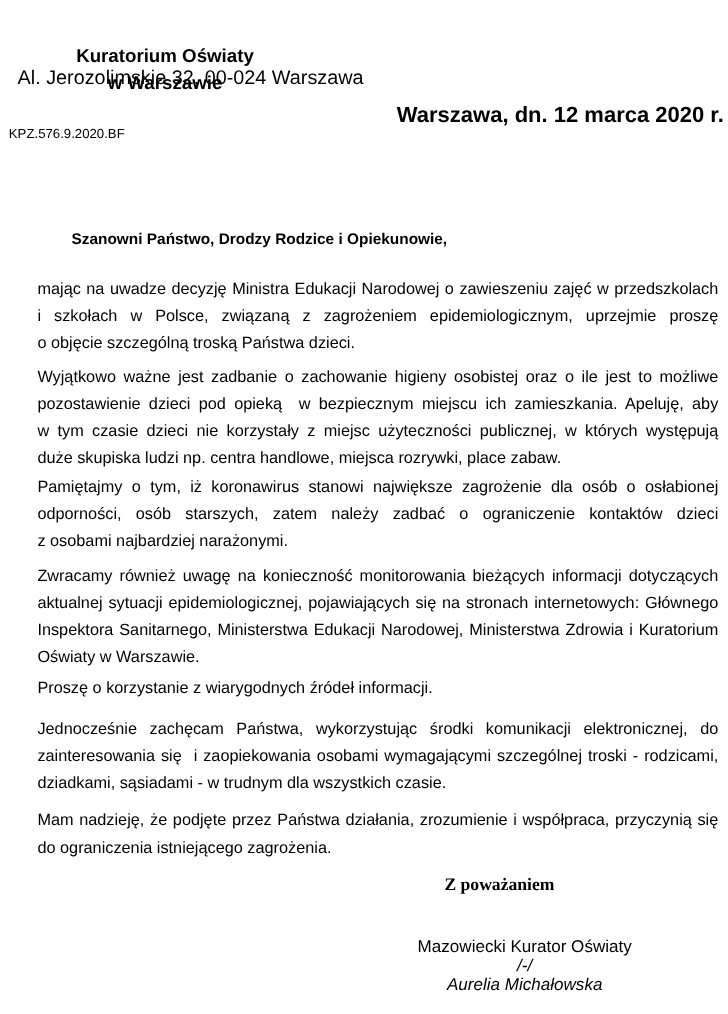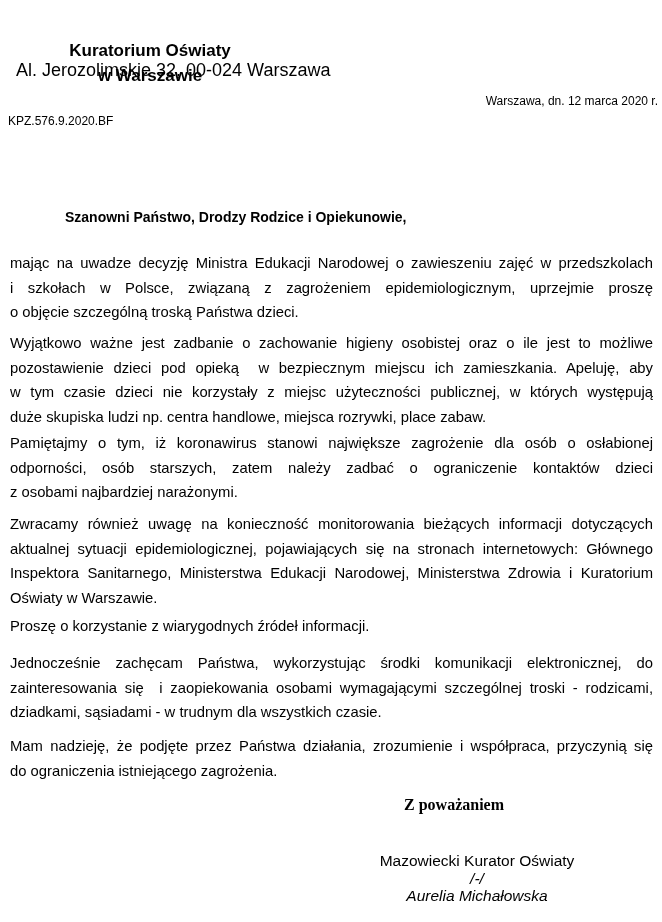--- a/index.html
+++ b/index.html
@@ -25,42 +25,43 @@
   }
   .address {
     position: absolute;
     left: 16px; top: 60px;
     font-size: 18px;
     line-height: 20px;
   }
   .dateline {
     position: absolute;
     right: 4px; top: 94px;
-    font-size: 12px;
+    font-size: 20px;
     text-align: center;
+    font-weight: bold;
   }
   .refline {
     position: absolute;
     left: 8px; top: 114px;
     font-size: 12px;
   }
   .salutation {
     position: absolute;
     left: 65px; top: 209px;
     font-weight: bold;
     font-size: 14px;
   }
   .para {
     position: absolute;
     left: 10px;
     width: 643px;
     font-size: 14.8px;
     line-height: 24.5px;
   }
-  .para .line { text-align: justify; text-align-last: justify; }
+  .para .line { text-align: justify; text-align-last: justify; margin-left: 24px; }
   .para .line.last { text-align: left; text-align-last: left; }
   .para-1 { top: 251px; }
   .para-2 { top: 331px; }
   .para-3 { top: 431px; }
   .para-4 { top: 512px; }
   .para-5 { top: 614px; }
   .para-6 { top: 651px; }
   .para-7 { top: 734px; }
   .closing {
     position: absolute;

